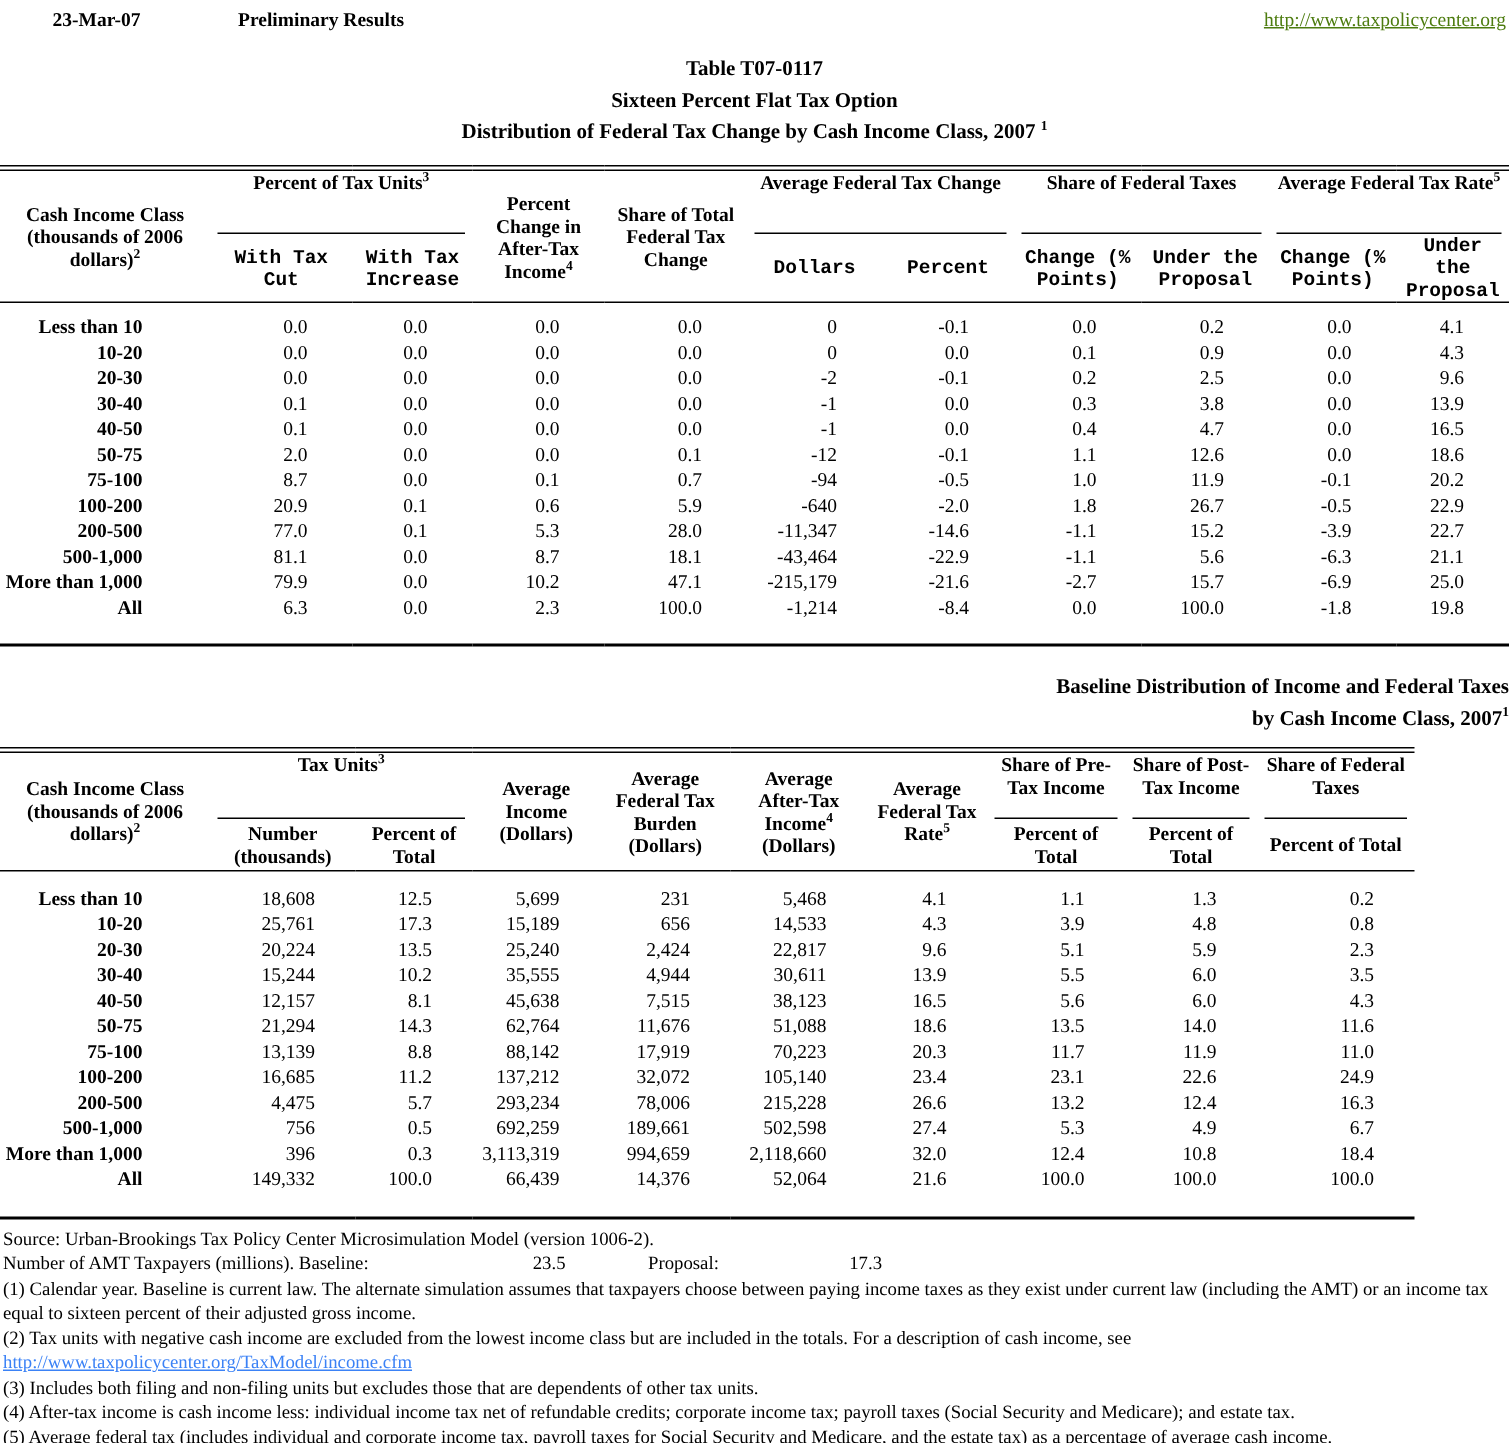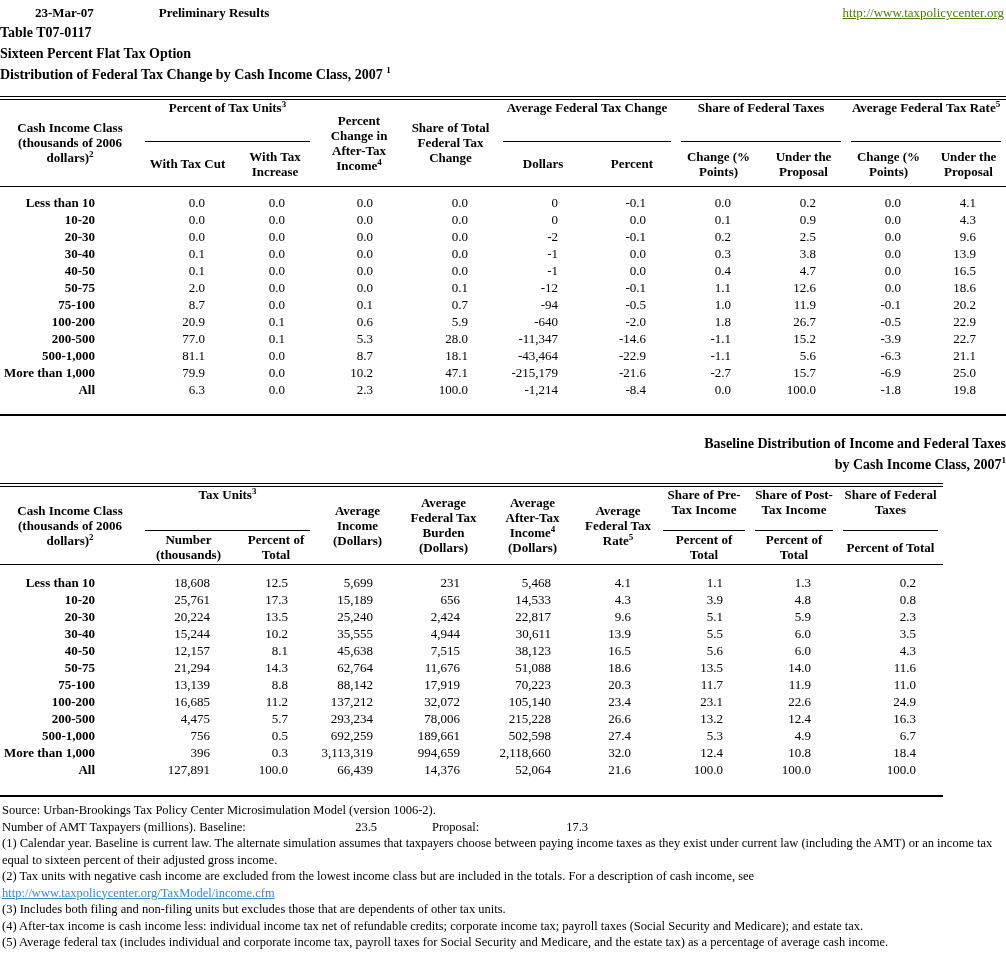--- a/index.html
+++ b/index.html
@@ -11,33 +11,33 @@
     font-size: 13px;
   }
   sup { font-size: 9px; line-height: 0; }
 
   
   .topbar { display: flex; align-items: flex-start; padding: 5px 2px 0 35px; height: 22px; font-weight: bold; }
   .prelim { margin-left: 65px; }
   .toplink { margin-left: auto; font-weight: normal; color: #4d7c0f; text-decoration: underline; }
 
   
-  .titleblock { font-weight: bold; font-size: 14px; line-height: 21px; }
+  .titleblock { margin-top: 14px; text-align: center; font-weight: bold; font-size: 14px; line-height: 21px; }
   .midtitle { margin-top: 17px; margin-bottom: 8px; text-align: right; font-weight: bold; font-size: 14px; line-height: 21px; }
 
   
   table { border-collapse: collapse; table-layout: fixed; margin-top: 11px; }
   .t1 { width: 1006px; border-top: 4px double #000; border-bottom: 2px solid #000; }
   .t2 { width: 943px;  border-top: 4px double #000; border-bottom: 2px solid #000; margin-top: 0; }
   th { font-weight: bold; font-size: 13px; line-height: 15px; vertical-align: middle; text-align: center; padding: 0 5px; }
   .hb { border-bottom: 1px solid #000; }
   .grp { vertical-align: bottom; padding: 0 5px; }
   .grpline { display: flex; align-items: flex-start; justify-content: center; border-bottom: 1px solid #000; padding-bottom: 12px; }
   .t1 tr.h1a { height: 42px; }
-  .t1 tr.h2a { height: 44px; }
+  .t1 tr.h2a { height: 44px; font-family: Liberation Mono, monospace; }
   .t1 .grpline { height: 42px; }
   .t2 tr.h1b { height: 44px; }
   .t2 tr.h2b { height: 34px; }
   .t2 .grpline { height: 44px; }
   tbody td { font-size: 13px; line-height: 17px; height: 17px; text-align: right; padding-right: 30px; white-space: nowrap; }
   .t2 tbody td { padding-right: 27px; }
   tbody td.stub { font-weight: bold; padding-right: 45px; }
   .t1 tbody tr:first-child td { padding-top: 7px; }
   .t1 tbody tr:last-child td { padding-bottom: 16px; }
   .t2 tbody tr:first-child td { padding-top: 9px; }
@@ -461,21 +461,21 @@
         <td>3,113,319</td>
         <td>994,659</td>
         <td>2,118,660</td>
         <td>32.0</td>
         <td>12.4</td>
         <td>10.8</td>
         <td>18.4</td>
       </tr>
       <tr>
         <td class="stub">All</td>
-        <td>127,891</td>
+        <td>149,332</td>
         <td>100.0</td>
         <td>66,439</td>
         <td>14,376</td>
         <td>52,064</td>
         <td>21.6</td>
         <td>100.0</td>
         <td>100.0</td>
         <td>100.0</td>
       </tr>
     </tbody>

